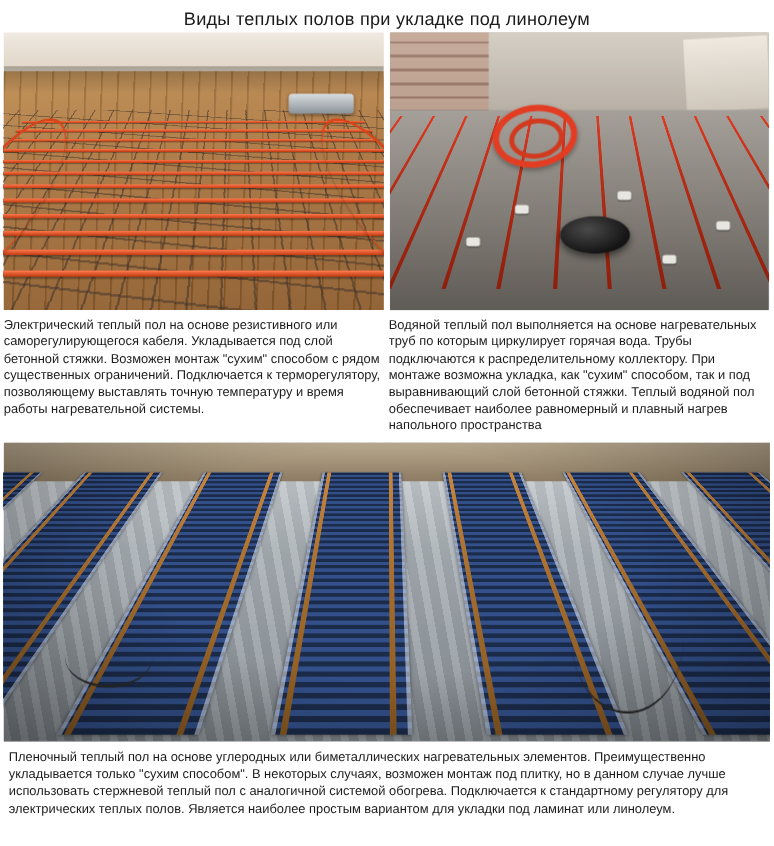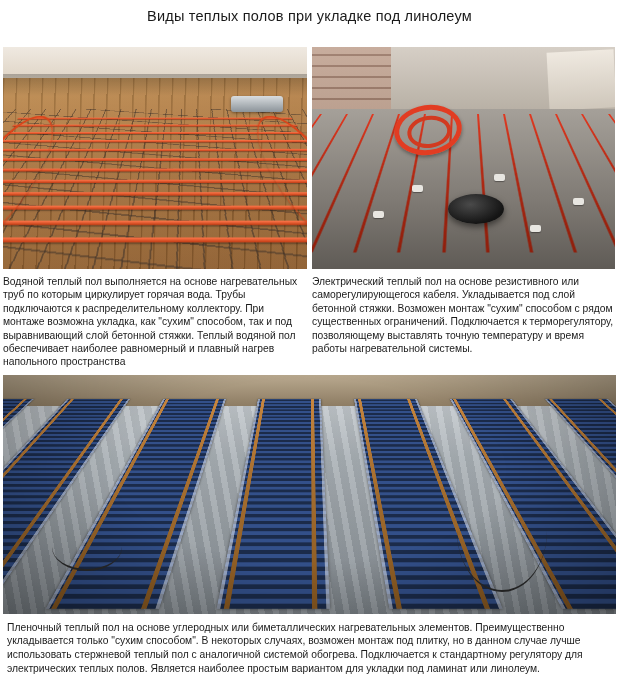--- a/index.html
+++ b/index.html
@@ -18,21 +18,21 @@
     position: relative;
     width: 619px;
     height: 677px;
     background: #fff;
     box-sizing: border-box;
   }
   .title {
     text-align: center;
     font-size: 14.5px;
     color: #1a1a1a;
-    padding: 8px 4px 23px 4px;
+    padding: 8px 4px 2px 4px;
     letter-spacing: 0.2px;
     font-weight: normal;
     margin: 0;
   }
   .row-top {
     display: flex;
     width: 619px;
     height: 222px;
     gap: 5px;
     padding: 0 3px;
@@ -295,22 +295,22 @@
       <div class="clip" style="left:60%; top:57%"></div>
       <div class="clip" style="left:72%; top:80%"></div>
       <div class="clip" style="left:86%; top:68%"></div>
       <div class="coil"></div>
       <div class="sensor"></div>
     </div>
 
   </div>
 
   <div class="row-caption">
+    <div class="caption cap-right">Электрический теплый пол на основе резистивного или саморегулирующегося кабеля. Укладывается под слой бетонной стяжки. Возможен монтаж "сухим" способом с рядом существенных ограничений. Подключается к терморегулятору, позволяющему выставлять точную температуру и время работы нагревательной системы.</div>
     <div class="caption cap-left">Водяной теплый пол выполняется на основе нагревательных труб по которым циркулирует горячая вода. Трубы подключаются к распределительному коллектору. При монтаже возможна укладка, как "сухим" способом, так и под выравнивающий слой бетонной стяжки. Теплый водяной пол обеспечивает наиболее равномерный и плавный нагрев напольного пространства</div>
-    <div class="caption cap-right">Электрический теплый пол на основе резистивного или саморегулирующегося кабеля. Укладывается под слой бетонной стяжки. Возможен монтаж "сухим" способом с рядом существенных ограничений. Подключается к терморегулятору, позволяющему выставлять точную температуру и время работы нагревательной системы.</div>
   </div>
 
   <div class="row-bottom">
     <div class="panel panel-wide img3">
       <div class="foil"></div>
       <div class="wall3"></div>
       <div class="strips">
         <div class="strip" style="left:4%; width:8%"></div>
         <div class="strip" style="left:17%; width:8%"></div>
         <div class="strip" style="left:30%; width:8%"></div>

